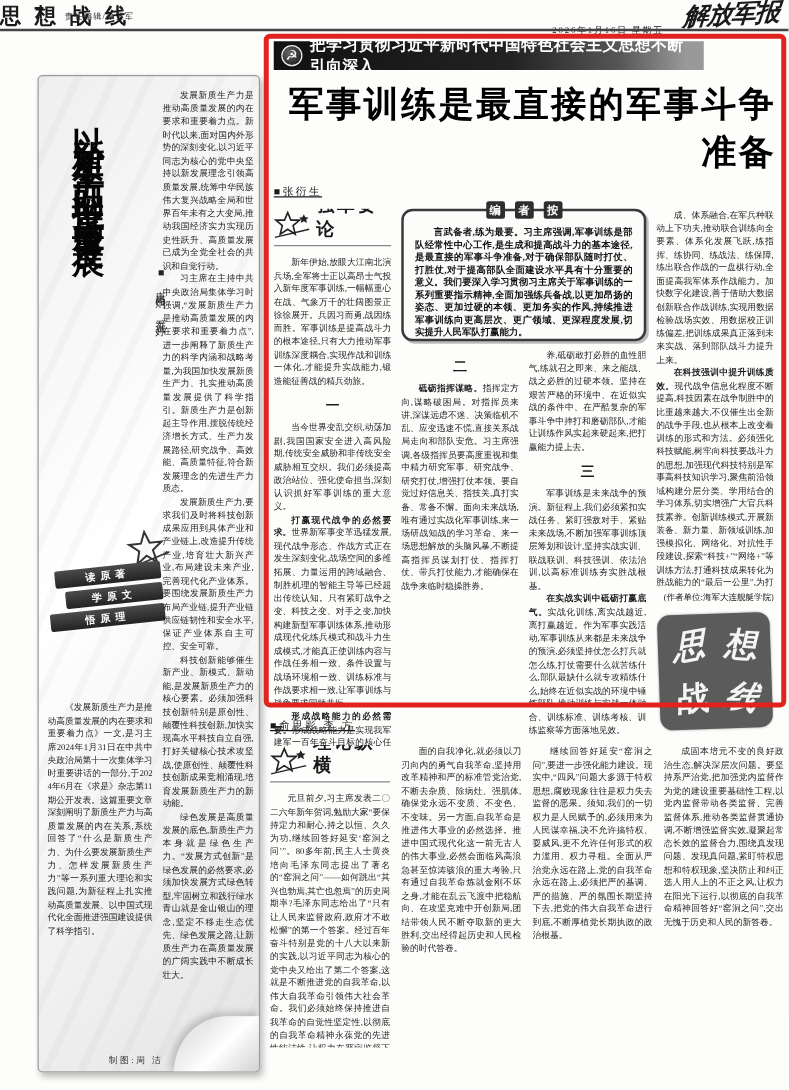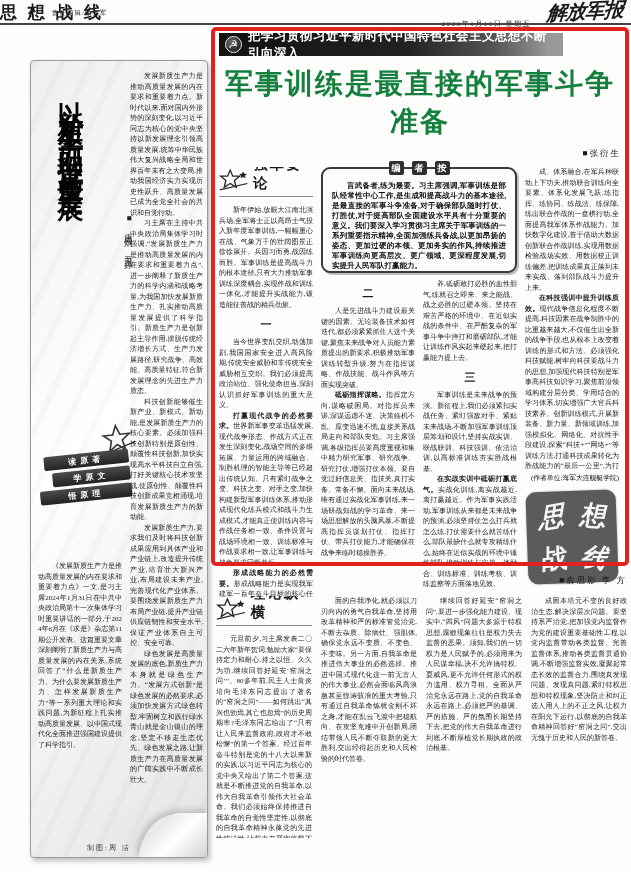--- a/index.html
+++ b/index.html
@@ -60,23 +60,23 @@
     border:4px solid #e0231e; border-radius:5px; z-index:30; pointer-events:none; }
 
   
   .main-art { left:219px; top:33px; width:402px; }
   .banner { width:344px; height:23px; display:flex; align-items:center; gap:6px; padding:0 6px;
     background:linear-gradient(90deg,#111 0%,#222 55%,#555 80%,#999 96%);
     color:#fff; font:bold 12.5px "Liberation Sans","DejaVu Sans",sans-serif; letter-spacing:0.5px; }
   .emblem { width:17px; height:17px; border-radius:50%; border:1px solid #eee; flex:0 0 auto;
     display:flex; align-items:center; justify-content:center; font-size:11px; color:#fff;
     background:radial-gradient(circle at 35% 35%, #666, #111); }
-  .headline1 { margin-top:9px; text-align:center;
-    font:bold 28px "Liberation Sans","DejaVu Sans",sans-serif; letter-spacing:2px; color:#15803d; }
-  .byline { text-align:right; font-size:8.5px; margin-top:7px; letter-spacing:2px; }
+  .headline1 { margin-top:9px; text-align:right;
+    font:bold 28px "Liberation Sans","DejaVu Sans",sans-serif; letter-spacing:2px; color:#000000; }
+  .byline { text-align:left; font-size:8.5px; margin-top:7px; letter-spacing:2px;text-decoration:underline; }
   .m-body { position:relative; margin-top:7px; height:432px; }
   .m-cols { display:flex; gap:8px; height:432px; }
   .m-col { width:94px; height:432px; overflow:hidden; }
   .pad-note { padding-top:112px; }
   .colhead { position:relative; display:flex; align-items:flex-end; gap:3px; height:28px;
     margin:2px 0 8px; border-bottom:1px solid #888; padding-bottom:3px; }
   .colhead .cname { font:bold 14.5px "Liberation Sans",sans-serif; letter-spacing:2px; }
   .note-box { position:absolute; left:102px; top:0; width:196px; height:106px; z-index:5;
     border:2px solid #3a3a3a; border-radius:9px; background:#fcfcfb;
     box-shadow:2px 2px 0 rgba(0,0,0,0.25); padding:12px 9px 4px; }
@@ -128,22 +128,22 @@
       <div class="spine">读原著</div>
       <div class="spine">学原文</div>
       <div class="spine">悟原理</div>
     </div>
     <div class="lb-caption">
         <p class="para">《发展新质生产力是推动高质量发展的内在要求和重要着力点》一文,是习主席2024年1月31日在中共中央政治局第十一次集体学习时重要讲话的一部分,于2024年6月在《求是》杂志第11期公开发表。这篇重要文章深刻阐明了新质生产力与高质量发展的内在关系,系统回答了“什么是新质生产力、为什么要发展新质生产力、怎样发展新质生产力”等一系列重大理论和实践问题,为新征程上扎实推动高质量发展、以中国式现代化全面推进强国建设提供了科学指引。</p>
       </div>
     <div class="lb-main">
         <p class="para">发展新质生产力是推动高质量发展的内在要求和重要着力点。新时代以来,面对国内外形势的深刻变化,以习近平同志为核心的党中央坚持以新发展理念引领高质量发展,统筹中华民族伟大复兴战略全局和世界百年未有之大变局,推动我国经济实力实现历史性跃升、高质量发展已成为全党全社会的共识和自觉行动。</p>
         <p class="para">习主席在主持中共中央政治局集体学习时强调,“发展新质生产力是推动高质量发展的内在要求和重要着力点”,进一步阐释了新质生产力的科学内涵和战略考量,为我国加快发展新质生产力、扎实推动高质量发展提供了科学指引。新质生产力是创新起主导作用,摆脱传统经济增长方式、生产力发展路径,研究战争、高效能、高质量特征,符合新发展理念的先进生产力质态。</p>
+        <p class="para">发展新质生产力,要求我们及时将科技创新成果应用到具体产业和产业链上,改造提升传统产业,培育壮大新兴产业,布局建设未来产业,完善现代化产业体系。要围绕发展新质生产力布局产业链,提升产业链供应链韧性和安全水平,保证产业体系自主可控、安全可靠。</p>
         <p class="para">科技创新能够催生新产业、新模式、新动能,是发展新质生产力的核心要素。必须加强科技创新特别是原创性、颠覆性科技创新,加快实现高水平科技自立自强,打好关键核心技术攻坚战,使原创性、颠覆性科技创新成果竞相涌现,培育发展新质生产力的新动能。</p>
-        <p class="para">发展新质生产力,要求我们及时将科技创新成果应用到具体产业和产业链上,改造提升传统产业,培育壮大新兴产业,布局建设未来产业,完善现代化产业体系。要围绕发展新质生产力布局产业链,提升产业链供应链韧性和安全水平,保证产业体系自主可控、安全可靠。</p>
         <p class="para">绿色发展是高质量发展的底色,新质生产力本身就是绿色生产力。“发展方式创新”是绿色发展的必然要求,必须加快发展方式绿色转型,牢固树立和践行绿水青山就是金山银山的理念,坚定不移走生态优先、绿色发展之路,让新质生产力在高质量发展的广阔实践中不断成长壮大。</p>
       </div>
     <div class="credit">制图:周 洁</div>
   </aside>
 
   <section class="abs main-art">
     <div class="banner">
       <span class="emblem">☭</span>
       <span>把学习贯彻习近平新时代中国特色社会主义思想不断引向深入</span>
     </div>
@@ -173,21 +173,20 @@
           <div>
               <p class="para">新年伊始,放眼大江南北演兵场,全军将士正以高昂士气投入新年度军事训练,一幅幅重心在战、气象万千的壮阔图景正徐徐展开。兵因习而勇,战因练而胜。军事训练是提高战斗力的根本途径,只有大力推动军事训练深度耦合,实现作战和训练一体化,才能提升实战能力,锻造能征善战的精兵劲旅。</p>
               <div class="secmark">一</div>
               <p class="para">当今世界变乱交织,动荡加剧,我国国家安全进入高风险期,传统安全威胁和非传统安全威胁相互交织。我们必须提高政治站位、强化使命担当,深刻认识抓好军事训练的重大意义。</p>
               <p class="para"><span class="lead">打赢现代战争的必然要求。</span>世界新军事变革迅猛发展,现代战争形态、作战方式正在发生深刻变化,战场空间的多维拓展、力量运用的跨域融合、制胜机理的智能主导等已经超出传统认知。只有紧盯战争之变、科技之变、对手之变,加快构建新型军事训练体系,推动形成现代化练兵模式和战斗力生成模式,才能真正使训练内容与作战任务相一致、条件设置与战场环境相一致、训练标准与作战要求相一致,让军事训练与战争要求同频共振。</p>
               <p class="para"><span class="lead">形成战略能力的必然需要。</span>形成战略能力是实现我军建军一百年奋斗目标的核心任务,关乎国防和军队建设全局,必须以高质量军事训练加以支撑。</p>
             </div>
         </div>
         <div class="m-col pad-note">
             <div class="secmark">二</div>
-            <p class="para">人是先进战斗力建设最关键的因素。无论装备技术如何迭代,都必须紧紧抓住人这个关键,聚焦未来战争对人员能力素质提出的新要求,积极推动军事训练转型升级,努力在指挥谋略、作战技能、战斗作风等方面实现突破。</p>
             <p class="para"><span class="lead">砥砺指挥谋略。</span>指挥定方向,谋略破困局。对指挥员来讲,深谋远虑不迷、决策临机不乱、应变迅速不慌,直接关系战局走向和部队安危。习主席强调,各级指挥员要高度重视和集中精力研究军事、研究战争、研究打仗,增强打仗本领。要自觉过好信息关、指技关,真打实备、常备不懈。面向未来战场,唯有通过实战化军事训练,来一场研战知战的学习革命、来一场思想解放的头脑风暴,不断提高指挥员谋划打仗、指挥打仗、带兵打仗能力,才能确保在战争来临时稳操胜券。</p>
           </div>
         <div class="m-col pad-note">
             <p class="para">养,砥砺敢打必胜的血性胆气,练就召之即来、来之能战、战之必胜的过硬本领。坚持在艰苦严格的环境中、在近似实战的条件中、在严酷复杂的军事斗争中摔打和磨砺部队,才能让训练作风实起来硬起来,把打赢能力提上去。</p>
             <div class="secmark">三</div>
             <p class="para">军事训练是未来战争的预演。新征程上,我们必须紧扣实战任务、紧盯强敌对手、紧贴未来战场,不断加强军事训练顶层筹划和设计,坚持实战实训、联战联训、科技强训、依法治训,以高标准训练夯实胜战根基。</p>
             <p class="para"><span class="lead">在实战实训中砥砺打赢底气。</span>实战化训练,离实战越近,离打赢越近。作为军事实践活动,军事训练从来都是未来战争的预演,必须坚持仗怎么打兵就怎么练,打仗需要什么就苦练什么,部队最缺什么就专攻精练什么,始终在近似实战的环境中锤炼部队,推动训练与实战一体融合、训练标准、训练考核、训练监察等方面落地见效。</p>
           </div>
         <div class="m-col">
           <div class="c4-text">

